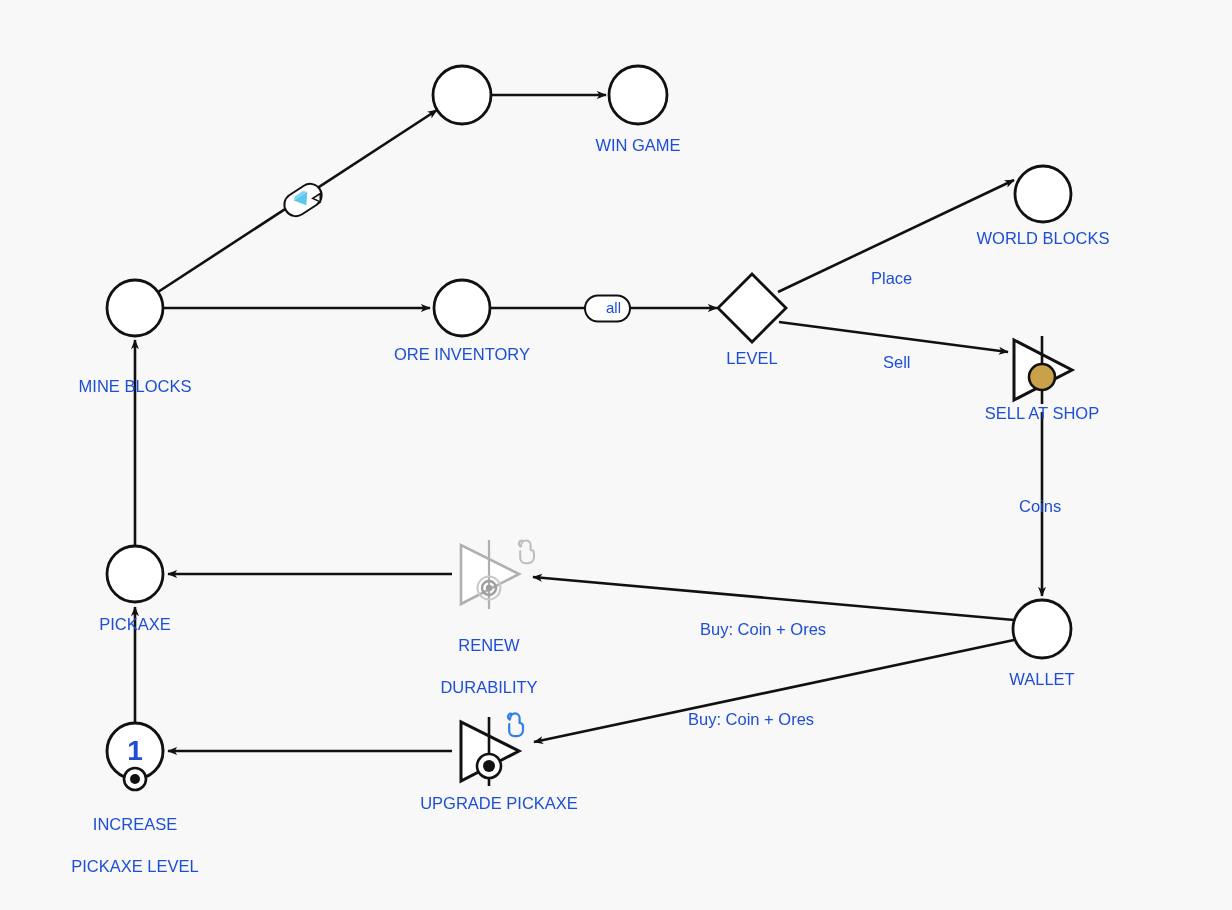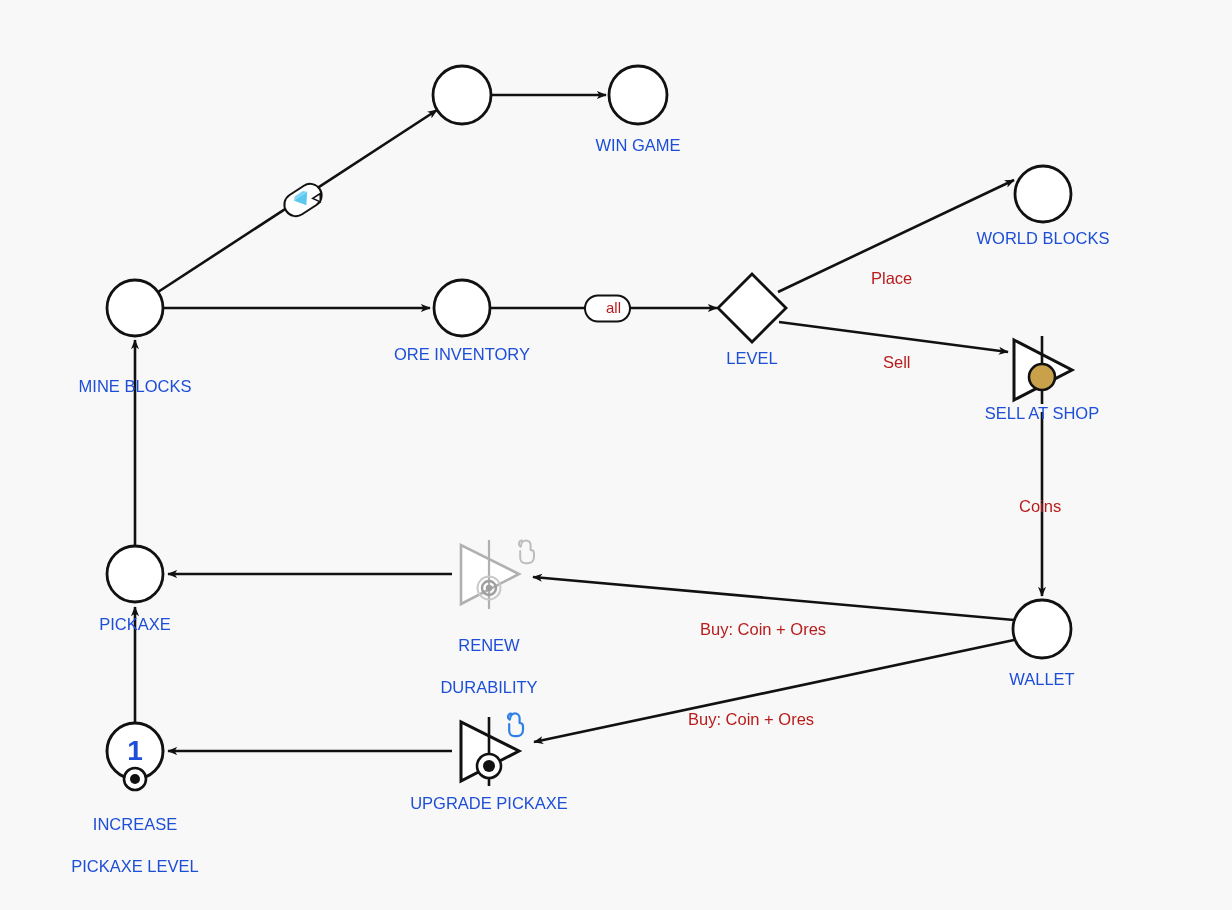--- a/index.html
+++ b/index.html
@@ -16,21 +16,21 @@
     text-align:center;
     font-size:16.5px;
     color:#1d4ed8;
     line-height:21px;
     white-space:pre-line;
     pointer-events:none;
   }
   .elabel{
     position:absolute;
     font-size:16.5px;
-    color:#b91c1c;
+    color:#1d4ed8;
     line-height:20px;
     white-space:nowrap;
   }
 </style>
 </head>
 <body>
 
 <div id="stage">
 
   <svg id="graph" viewBox="0 0 1232 910">
@@ -162,21 +162,21 @@
 
   <div class="nlabel" style="left:942px;top:669px;width:200px;">WALLET</div>
 
   <div class="nlabel" style="left:389px;top:614px;width:200px;">
     <span>RENEW</span><br>
     <span>DURABILITY</span>
   </div>
 
   <div class="nlabel" style="left:35px;top:614px;width:200px;">PICKAXE</div>
 
-  <div class="nlabel" style="left:389px;top:793px;width:200px;">UPGRADE PICKAXE</div>
+  <div class="nlabel" style="left:399px;top:793px;width:200px;">UPGRADE PICKAXE</div>
 
   <div class="nlabel" style="left:35px;top:793px;width:200px;">
     <span>INCREASE</span><br>
     <span>PICKAXE LEVEL</span>
   </div>
 
   <div class="elabel" style="left:585px;top:298px;width:45px;text-align:center;font-size:15px;margin-left:6px;">all</div>
 
   <div class="elabel" style="left:871px;top:268px;">Place</div>
 

